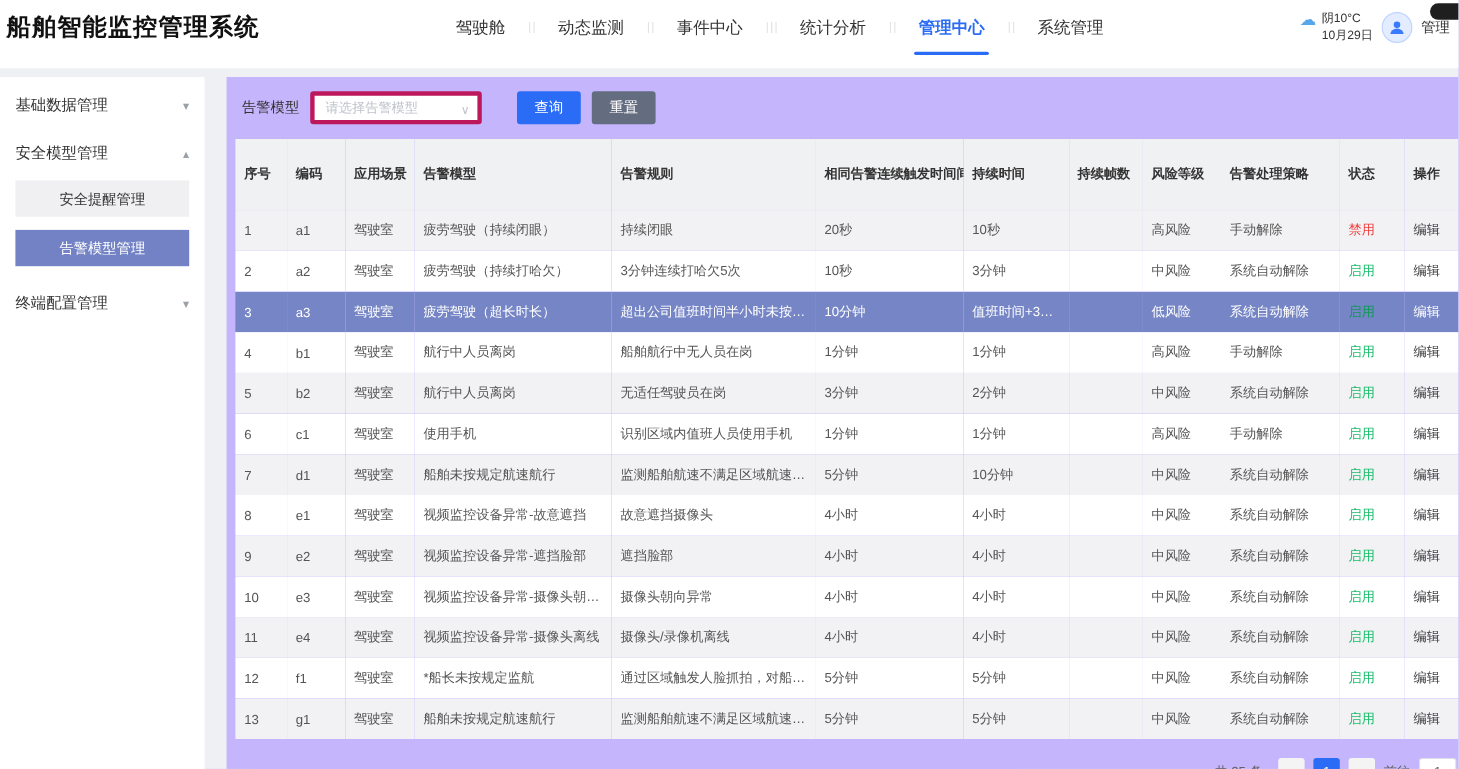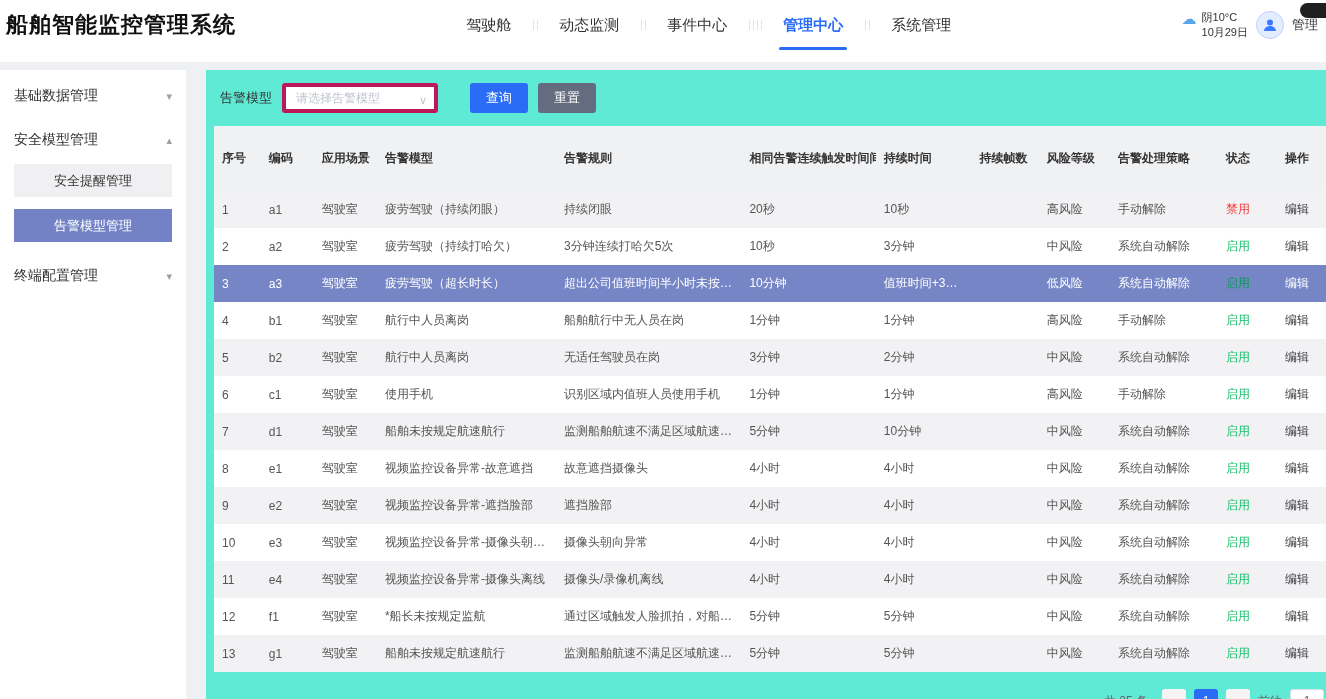--- a/index.html
+++ b/index.html
@@ -23,21 +23,21 @@
   .corner-blob { position:absolute; top:3px; right:-8px; width:34px; height:15px; background:#1f1f1f; border-radius:8px; }
 
   
   .page-body { display:flex; gap:20px; margin-top:8px; height:629px; }
   .sidebar { width:186px; background:#fff; padding-top:4px; flex:none; }
   .sb-group { display:flex; align-items:center; justify-content:space-between; padding:13px 14px; font-size:14px; color:#333; cursor:pointer; }
   .sb-group .chev { font-style:normal; color:#9aa0a8; font-size:11px; }
   .sb-item { margin:2px 14px 12px; height:33px; display:flex; align-items:center; justify-content:center; font-size:13px; background:#f0f0f2; color:#333; cursor:pointer; }
   .sb-item.active { background:#7282c4; color:#fff; }
 
-  .main { flex:1; background:#5eead4; display:flex; flex-direction:column; overflow:hidden; }
+  .main { flex:1; background:#c4b5fd; display:flex; flex-direction:column; overflow:hidden; }
 
   
   .filter-bar { display:flex; align-items:center; padding:13px 16px 13px 14px; gap:10px; }
   .filter-label { font-size:13px; color:#333; }
   .select { position:relative; width:156px; height:30px; border:4px solid #be185d; border-radius:3px; display:flex; align-items:center; padding:0 22px 0 10px; cursor:pointer; background:#fff; }
   .select .placeholder { font-size:12px; color:#bfc3cc; overflow:hidden; white-space:nowrap; }
   .select .sel-chev { position:absolute; right:7px; top:7px; color:#c0c4cc; font-size:11px; }
   .btn { height:30px; border:none; border-radius:3px; font-size:13px; color:#fff; padding:0 16px; cursor:pointer; font-family:inherit; }
   .btn-primary { background:#2a6cf5; margin-left:22px; }
   .btn-reset { background:#646c80; }
@@ -73,20 +73,21 @@
 <header class="header">
   <h1 class="app-title">船舶智能监控管理系统</h1>
   <nav class="nav">
       <div class="nav-item">驾驶舱</div>
       <span class="nav-sep"></span>
       <div class="nav-item">动态监测</div>
       <span class="nav-sep"></span>
       <div class="nav-item">事件中心</div>
       <span class="nav-sep"></span>
       <span class="nav-sep"></span>
+      <div class="nav-item">统计分析</div>
       <span class="nav-sep"></span>
       <div class="nav-item active">管理中心</div>
       <span class="nav-sep"></span>
       <div class="nav-item">系统管理</div>
     </nav>
   <div class="header-right">
     <div class="weather">
       <span class="weather-icon">☁</span>
       <div class="weather-text">
         <div>阴10°C</div>

